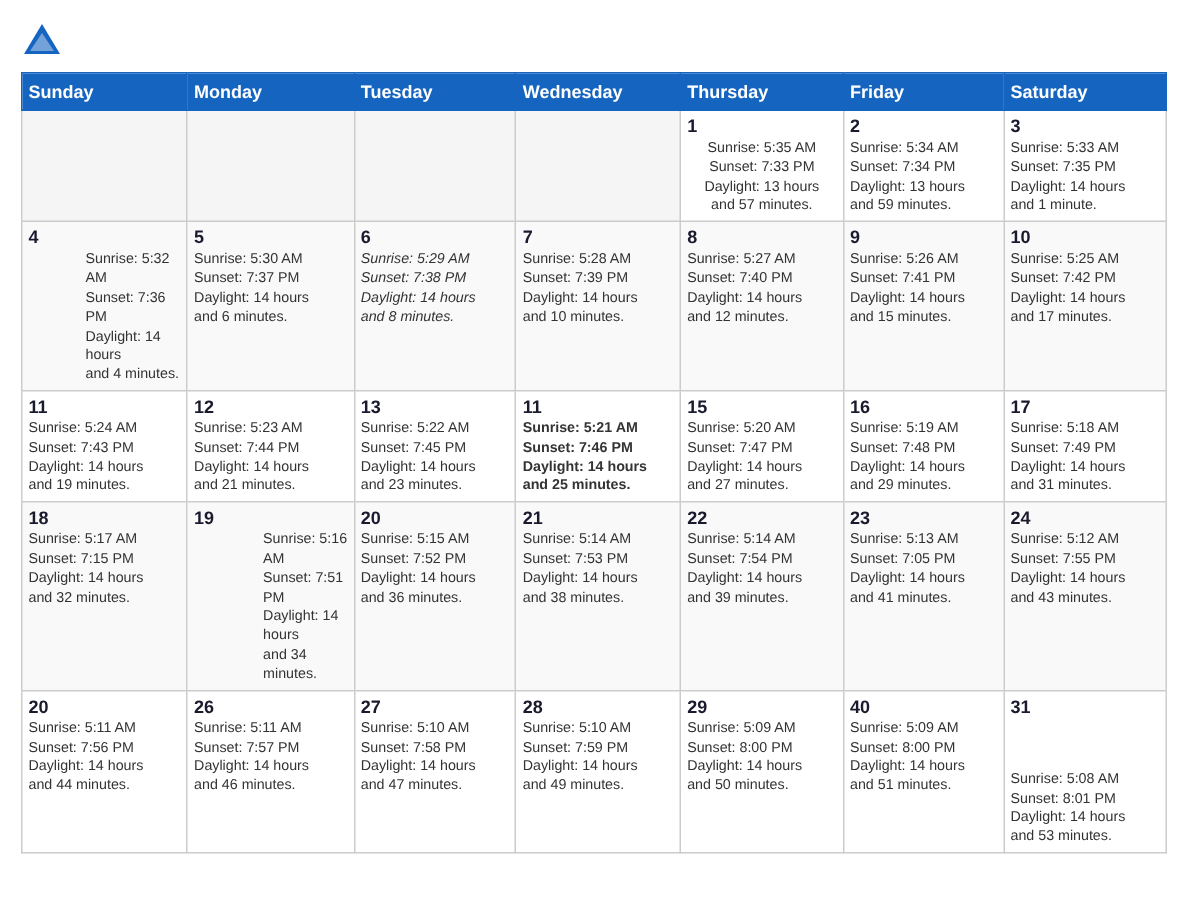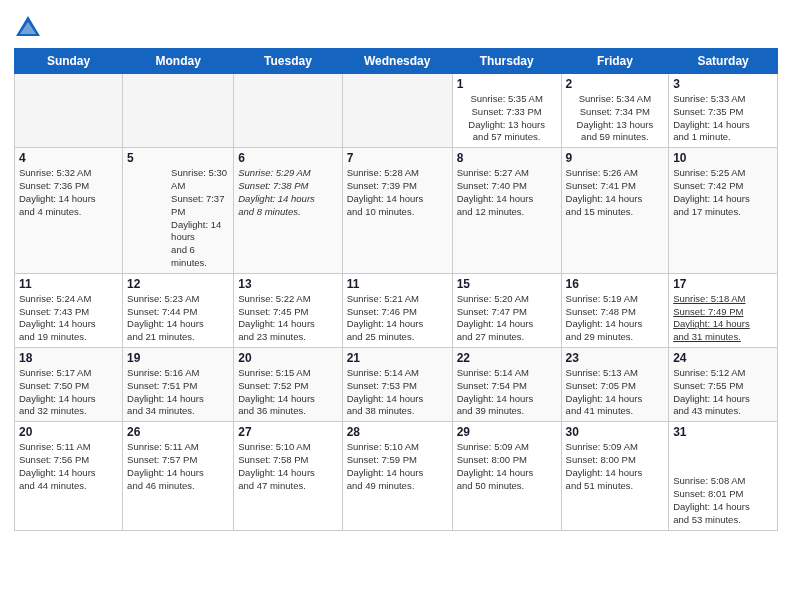--- a/index.html
+++ b/index.html
@@ -63,21 +63,21 @@
       width: 100%;
       border-collapse: collapse;
       border: 1px solid #ccc;
     }
     .calendar th {
       background-color: #1565c0;
       color: #fff;
       font-size: 12px;
       font-weight: bold;
       padding: 5px 4px;
-      text-align: center;
+      text-align: left;
       border: 1px solid #1565c0;
     }
     .calendar td {
       border: 1px solid #ccc;
       vertical-align: top;
       padding: 3px 4px;
       width: 113px;
       min-height: 70px;
       background: #fff;
     }
@@ -143,44 +143,44 @@
           <td class="empty"></td>
           <td>
             <span class="day-num">1</span>
             <div class="day-info" style="white-space: pre-line; text-align: center;">Sunrise: 5:35 AM
 Sunset: 7:33 PM
 Daylight: 13 hours
 and 57 minutes.</div>
           </td>
           <td>
             <span class="day-num">2</span>
-            <div class="day-info" style="white-space: pre-line; text-align: center;">Sunrise: 5:34 AM
+            <div class="day-info" style="white-space: pre-line;">Sunrise: 5:34 AM
 Sunset: 7:34 PM
 Daylight: 13 hours
 and 59 minutes.</div>
           </td>
           <td>
             <span class="day-num">3</span>
             <div class="day-info" style="white-space: pre-line;">Sunrise: 5:33 AM
 Sunset: 7:35 PM
 Daylight: 14 hours
 and 1 minute.</div>
           </td>
         </tr>
         <tr class="row-bg-light">
           <td>
             <span class="day-num">4</span>
-            <div class="day-info" style="white-space: pre-line;">Sunrise: 5:32 AM
+            <div class="day-info" style="white-space: pre-line; margin-left: 38px;">Sunrise: 5:32 AM
 Sunset: 7:36 PM
 Daylight: 14 hours
 and 4 minutes.</div>
           </td>
           <td>
             <span class="day-num">5</span>
-            <div class="day-info" style="white-space: pre-line; margin-left: 44px;">Sunrise: 5:30 AM
+            <div class="day-info" style="white-space: pre-line;">Sunrise: 5:30 AM
 Sunset: 7:37 PM
 Daylight: 14 hours
 and 6 minutes.</div>
           </td>
           <td>
             <span class="day-num">6</span>
             <div class="day-info" style="white-space: pre-line; font-style: italic;">Sunrise: 5:29 AM
 Sunset: 7:38 PM
 Daylight: 14 hours
 and 8 minutes.</div>
@@ -231,58 +231,58 @@
           </td>
           <td>
             <span class="day-num">13</span>
             <div class="day-info" style="white-space: pre-line;">Sunrise: 5:22 AM
 Sunset: 7:45 PM
 Daylight: 14 hours
 and 23 minutes.</div>
           </td>
           <td>
             <span class="day-num">11</span>
-            <div class="day-info" style="white-space: pre-line;">Sunrise: 5:21 AM
+            <div class="day-info" style="white-space: pre-line; font-weight: bold;">Sunrise: 5:21 AM
 Sunset: 7:46 PM
 Daylight: 14 hours
 and 25 minutes.</div>
           </td>
           <td>
             <span class="day-num">15</span>
             <div class="day-info" style="white-space: pre-line;">Sunrise: 5:20 AM
 Sunset: 7:47 PM
 Daylight: 14 hours
 and 27 minutes.</div>
           </td>
           <td>
             <span class="day-num">16</span>
             <div class="day-info" style="white-space: pre-line;">Sunrise: 5:19 AM
 Sunset: 7:48 PM
 Daylight: 14 hours
 and 29 minutes.</div>
           </td>
           <td>
             <span class="day-num">17</span>
-            <div class="day-info" style="white-space: pre-line; text-decoration: underline;">Sunrise: 5:18 AM
+            <div class="day-info" style="white-space: pre-line;">Sunrise: 5:18 AM
 Sunset: 7:49 PM
 Daylight: 14 hours
 and 31 minutes.</div>
           </td>
         </tr>
         <tr class="row-bg-light">
           <td>
             <span class="day-num">18</span>
             <div class="day-info" style="white-space: pre-line;">Sunrise: 5:17 AM
-Sunset: 7:50 PM
+Sunset: 7:15 PM
 Daylight: 14 hours
 and 32 minutes.</div>
           </td>
           <td>
             <span class="day-num">19</span>
-            <div class="day-info" style="white-space: pre-line;">Sunrise: 5:16 AM
+            <div class="day-info" style="white-space: pre-line; margin-left: 46px;">Sunrise: 5:16 AM
 Sunset: 7:51 PM
 Daylight: 14 hours
 and 34 minutes.</div>
           </td>
           <td>
             <span class="day-num">20</span>
             <div class="day-info" style="white-space: pre-line;">Sunrise: 5:15 AM
 Sunset: 7:52 PM
 Daylight: 14 hours
 and 36 minutes.</div>
@@ -346,21 +346,21 @@
 and 49 minutes.</div>
           </td>
           <td>
             <span class="day-num">29</span>
             <div class="day-info" style="white-space: pre-line;">Sunrise: 5:09 AM
 Sunset: 8:00 PM
 Daylight: 14 hours
 and 50 minutes.</div>
           </td>
           <td>
-            <span class="day-num">30</span>
+            <span class="day-num">40</span>
             <div class="day-info" style="white-space: pre-line;">Sunrise: 5:09 AM
 Sunset: 8:00 PM
 Daylight: 14 hours
 and 51 minutes.</div>
           </td>
           <td>
             <span class="day-num">31</span>
             <div class="day-info" style="white-space: pre-line; margin-top: 36px;">Sunrise: 5:08 AM
 Sunset: 8:01 PM
 Daylight: 14 hours

